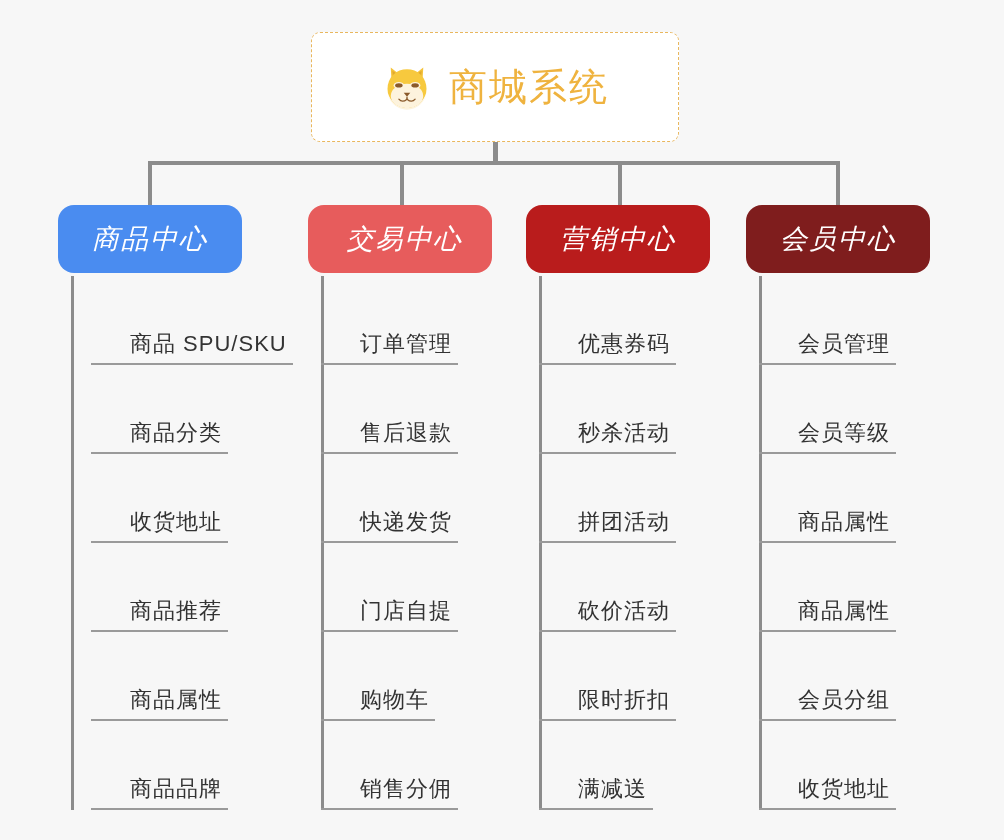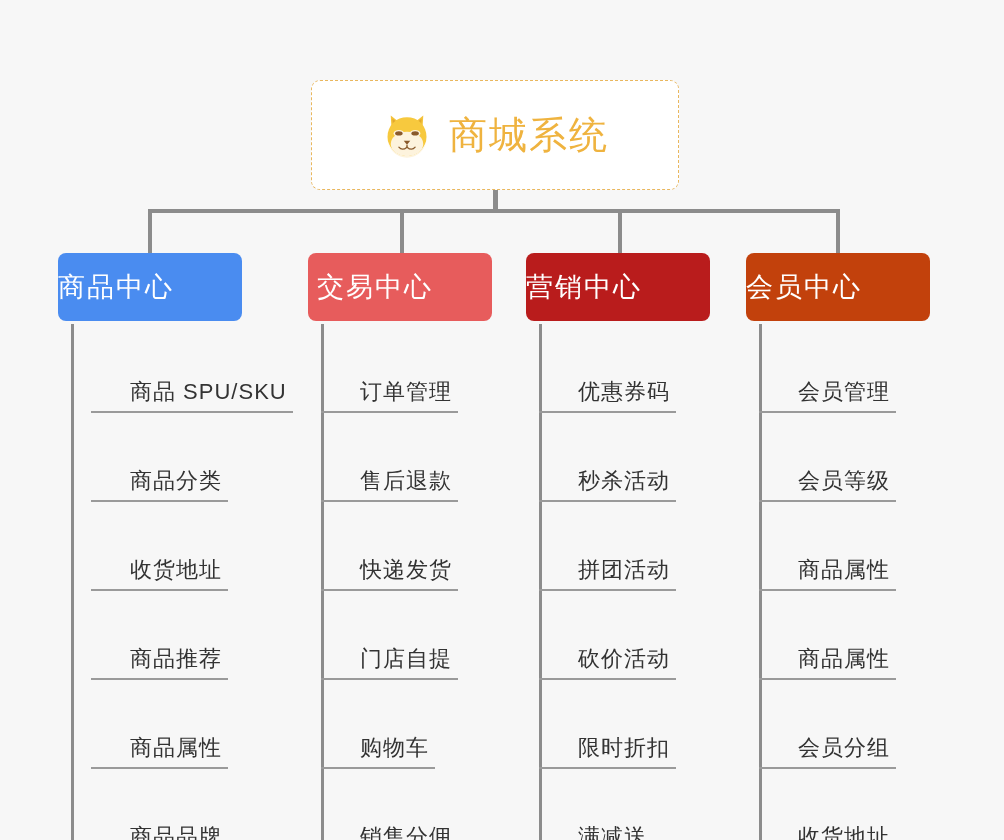--- a/index.html
+++ b/index.html
@@ -11,21 +11,20 @@
     background: #f7f7f7;
     font-family: "Liberation Sans", "DejaVu Sans", sans-serif;
     overflow: hidden;
   }
 
   #diagram {
     position: relative;
     width: 1004px;
     height: 592px;
     background: #f7f7f7;
-    margin-top: 48px;
   }
 
   
   .root-node {
     position: absolute;
     left: 311px;
     top: 32px;
     width: 368px;
     height: 110px;
     background: #ffffff;
@@ -57,23 +56,25 @@
     position: absolute;
     background: #8c8c8c;
   }
   .conn-v { width: 4px; }
   .conn-h { height: 4px; }
 
   
   .cat-box {
     position: absolute;
     height: 68px;
-    border-radius: 8px;
+    border-radius: 16px;
     display: flex;
     align-items: center;
+    justify-content: center;
+    font-style: italic;
   }
   .cat-label {
     font-size: 27px;
     color: #ffffff;
     letter-spacing: 2px;
     white-space: nowrap;
   }
 
   
   .leaf-col {
@@ -138,21 +139,21 @@
 
   <div class="cat-box" style="left: 58px; top: 205px; width: 184px; background: rgb(74, 140, 240);">
     <span class="cat-label">商品中心</span>
   </div>
   <div class="cat-box" style="left: 308px; top: 205px; width: 184px; background: rgb(231, 92, 92); padding-left: 9px;">
     <span class="cat-label">交易中心</span>
   </div>
   <div class="cat-box" style="left: 526px; top: 205px; width: 184px; background: #b91c1c;">
     <span class="cat-label">营销中心</span>
   </div>
-  <div class="cat-box" style="left: 746px; top: 205px; width: 184px; background: #c2410c;">
+  <div class="cat-box" style="left: 746px; top: 205px; width: 184px; background: #7f1d1d;">
     <span class="cat-label">会员中心</span>
   </div>
 
   <div class="leaf-col" style="left: 71px; border-left-color: rgb(140, 140, 140); padding-left: 20px;">
     <div class="leaf-item">
         <span class="leaf-label">商品 SPU/SKU</span>
       </div>
     <div class="leaf-item">
         <span class="leaf-label">商品分类</span>
       </div>

